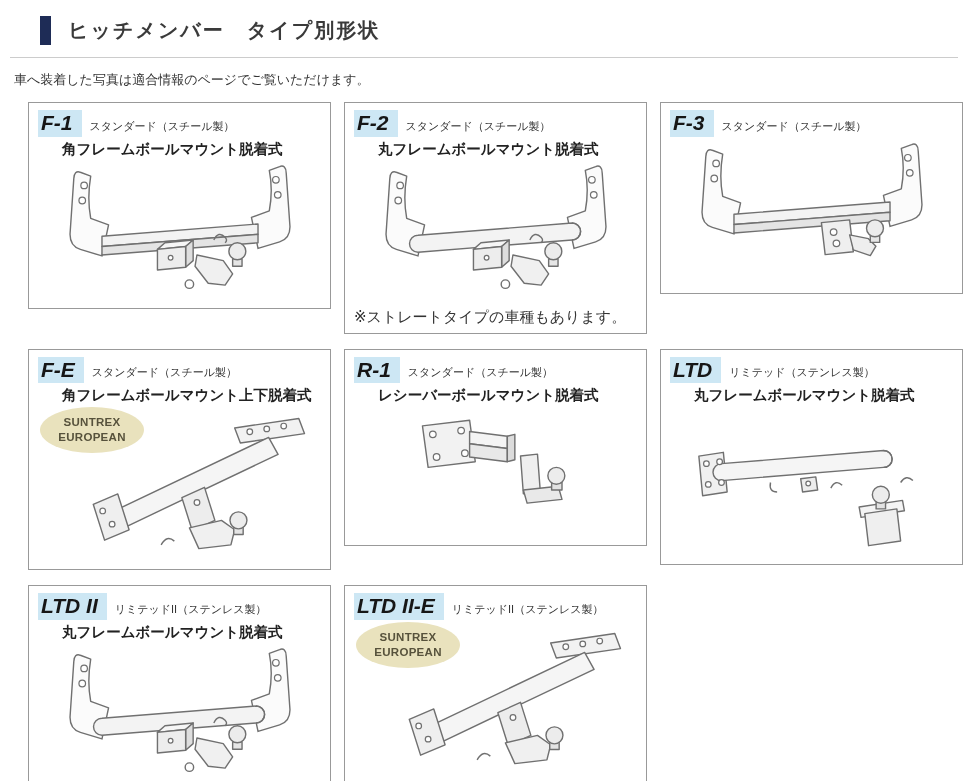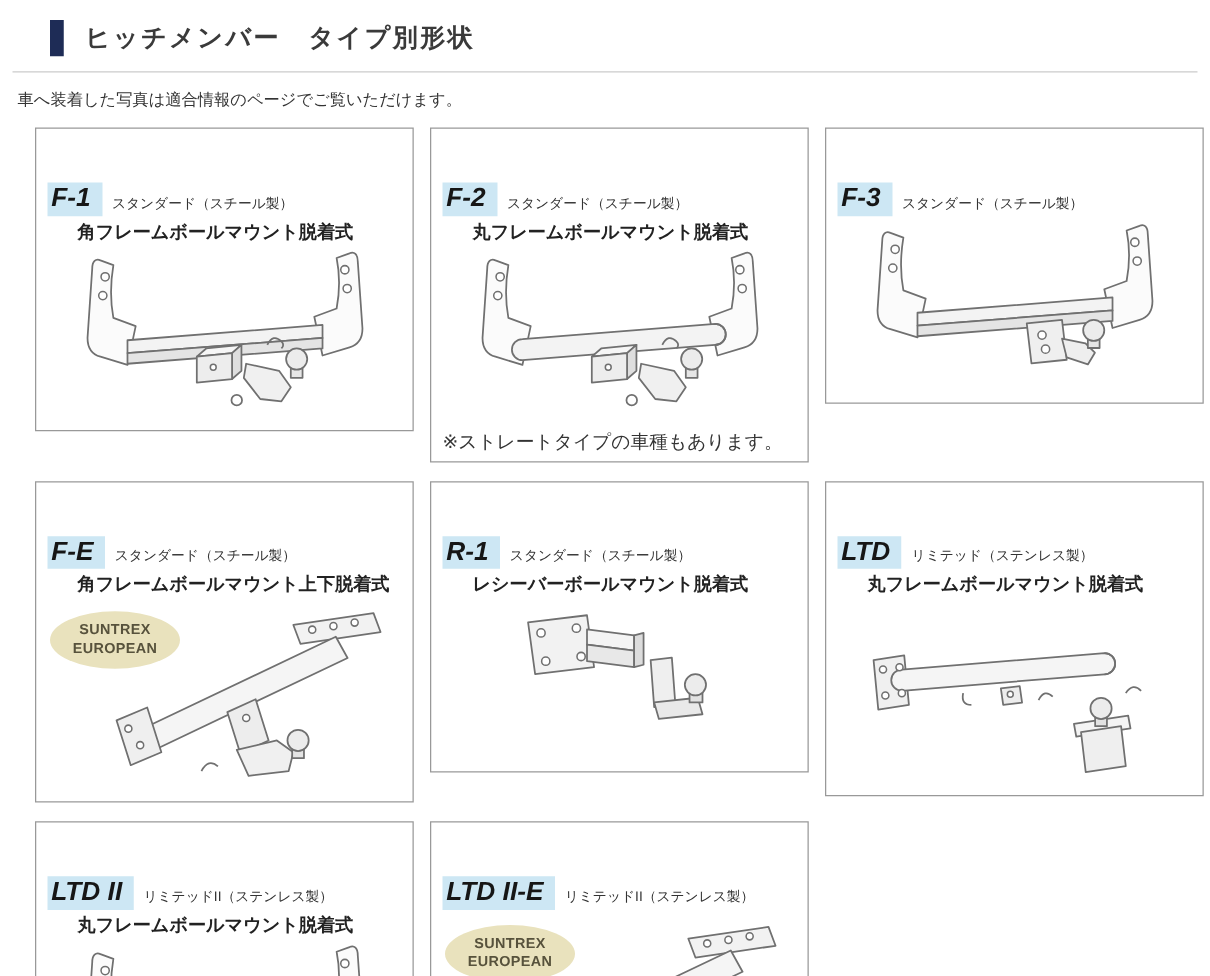--- a/index.html
+++ b/index.html
@@ -55,34 +55,33 @@
     white-space: nowrap;
   }
   .code {
     background: #cde7f4;
     font-weight: bold;
     font-style: italic;
     font-size: 21px;
     line-height: 1.12;
     padding: 1px 9px 2px 3px;
     color: #161616;
-    margin-top: 36px;
   }
   .category { font-size: 11px; color: #333; padding-bottom: 3px; }
   .desc { font-size: 14.5px; font-weight: bold; margin-top: 3px; color: #222; margin-left: 24px; }
   .art {
     position: relative;
     display: flex;
     justify-content: center;
     margin-top: 2px;
   }
   .note { font-size: 15px; color: #333; margin-top: 6px; }
   .badge {
     position: absolute;
-    left: 2px; top: 10px;
+    left: 2px; top: 0;
     width: 104px; height: 46px;
     background: #e9e2bd;
     border-radius: 50%;
     display: flex;
     flex-direction: column;
     align-items: center;
     justify-content: center;
     font-weight: bold;
     font-size: 11.5px;
     color: #57523c;

